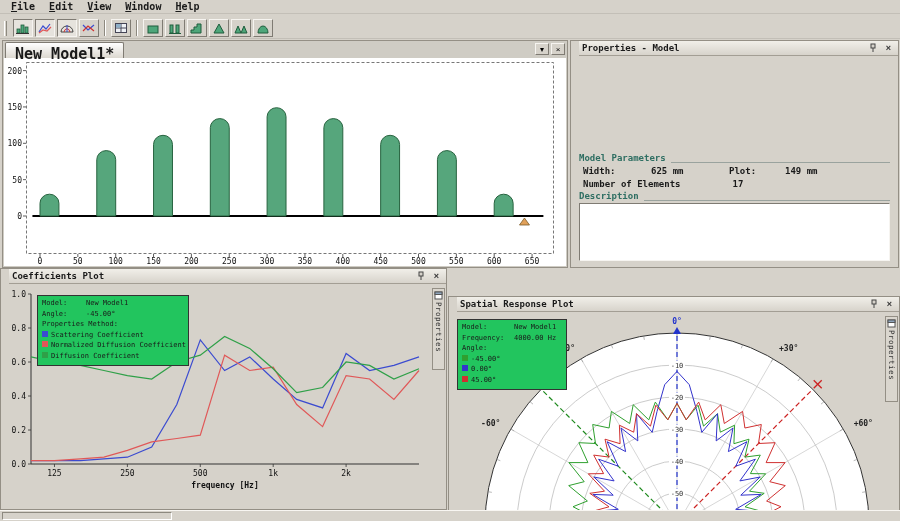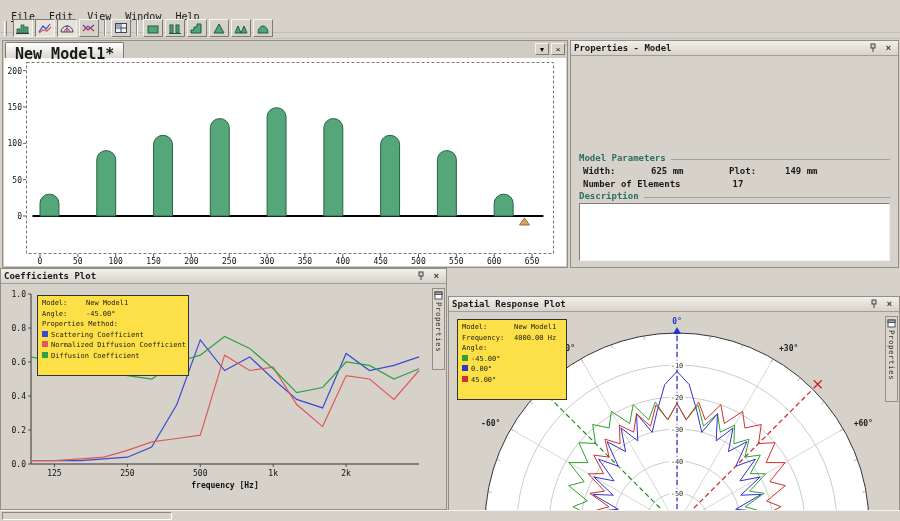--- a/index.html
+++ b/index.html
@@ -1,56 +1,56 @@
 <!DOCTYPE html>
 <html><head>
 <meta charset="utf-8">
 <style>
   *{box-sizing:border-box;margin:0;padding:0;}
   html,body{width:900px;height:521px;}
   .app{position:relative;width:900px;height:521px;background:#d6d2ca;font-family:"DejaVu Sans Mono",monospace;color:#1a1a1a;overflow:hidden;}
 
   
-  .menubar{position:absolute;left:0;top:0;width:100%;height:33px;display:flex;align-items:center;padding:0 4px;font-size:10px;font-weight:normal;border-bottom:1px solid #c3bfb7;}
+  .menubar{position:absolute;left:0;top:0;width:100%;height:14px;display:flex;align-items:center;padding:0 4px;font-size:10px;font-weight:bold;border-bottom:1px solid #c3bfb7;}
   .menu-item{padding:1px 7px;cursor:default;}
   .toolbar{position:absolute;left:0;top:18px;width:100%;height:21px;display:flex;align-items:center;padding:0 2px;gap:2px;border-bottom:1px solid #c3bfb7;}
   .thandle{width:3px;height:15px;border-left:1px solid #fff;border-right:1px solid #8d897f;margin:0 4px 0 2px;}
   .tsep{width:2px;height:16px;border-left:1px solid #8d897f;border-right:1px solid #fff;margin:0 3px;}
   .tbtn{width:20px;height:18px;background:#d6d2ca;border:1px solid;border-color:#f6f4f0 #7f7b73 #7f7b73 #f6f4f0;display:flex;align-items:center;justify-content:center;padding:0;}
   .tbtn.pressed{border-color:#7f7b73 #f6f4f0 #f6f4f0 #7f7b73;background:#e6e3dd;}
   .tbtn svg{display:block;}
 
   
   .docwin{position:absolute;left:2px;top:40px;width:566px;height:228px;background:#cfccc4;border:1px solid #948f85;}
   .doctab{position:absolute;left:2px;top:1px;height:16px;padding:2px 9px 0;font-size:15px;font-weight:bold;background:linear-gradient(#ffffff,#dcd8d0);border:1px solid #7f7b73;border-bottom:none;border-radius:2px 2px 0 0;z-index:2;}
   .doc-controls{position:absolute;right:2px;top:2px;display:flex;gap:2px;z-index:2;}
   .winbtn{width:14px;height:12px;font-size:8px;line-height:9px;text-align:center;background:#d6d2ca;border:1px solid;border-color:#f6f4f0 #7f7b73 #7f7b73 #f6f4f0;padding:0;}
   .docbody{position:absolute;left:1px;top:17px;right:1px;bottom:1px;background:#ffffff;}
 
   
   .panel{position:absolute;background:#d6d2ca;border:1px solid #948f85;}
-  .phead{position:absolute;left:0;top:0;right:0;height:15px;display:flex;align-items:center;gap:3px;padding:0 3px;font-size:9px;font-weight:bold;background:linear-gradient(#f1efe9,#d7d3cb);border-bottom:1px solid #a39e94;}
+  .phead{position:absolute;left:8px;top:0;right:0;height:15px;display:flex;align-items:center;gap:3px;padding:0 3px;font-size:9px;font-weight:bold;background:linear-gradient(#f1efe9,#d7d3cb);border-bottom:1px solid #a39e94;}
   .phead .sp{flex:1;}
   .hicon{width:13px;height:12px;display:flex;align-items:center;justify-content:center;background:transparent;border:none;padding:0;font-size:9px;line-height:9px;color:#333;font-weight:bold;}
 
   
-  .legend{position:absolute;background:#fde047;border:1px solid #333;padding:2px 4px 14px;font-size:7px;font-weight:normal;line-height:1.5;z-index:6;white-space:nowrap;}
+  .legend{position:absolute;background:#22c55e;border:1px solid #333;padding:2px 4px 4px;font-size:7px;font-weight:normal;line-height:1.5;z-index:6;white-space:nowrap;}
   .lkey{display:inline-block;}
   #coeff-legend .lkey{width:44px;}
   #spatial-legend .lkey{width:52px;}
   .sw{display:inline-block;width:6px;height:6px;margin-right:3px;}
 
   
   .vtab{position:absolute;width:13px;background:#dad6ce;border:1px solid #948f85;display:flex;flex-direction:column;align-items:center;padding-top:2px;gap:2px;z-index:7;}
   .vtab-label{writing-mode:vertical-rl;font-size:7.5px;letter-spacing:0.5px;color:#333;}
 
   
   .props-body{position:absolute;left:0;top:15px;right:0;bottom:0;font-size:9px;}
   .diagram-box{position:absolute;left:8px;top:5px;width:106px;height:86px;background:#fff;border:1px solid #8a867e;}
-  .sechead{position:absolute;left:8px;right:8px;display:flex;align-items:center;gap:5px;font-weight:bold;color:#2e6e62;font-size:9px;}
+  .sechead{position:absolute;left:8px;right:8px;display:flex;align-items:flex-end;gap:5px;font-weight:bold;color:#2e6e62;font-size:9px;}
   .sechead .rule{flex:1;border-top:1px solid #9aa39e;margin-top:2px;}
   .prow{position:absolute;left:12px;right:8px;display:flex;font-weight:bold;font-size:9px;}
   .prow .c1{width:68px;} .prow .c2{width:78px;} .prow .c3{width:56px;}
   .desc{position:absolute;left:8px;right:8px;top:147px;height:58px;background:#fff;border:1px solid;border-color:#7f7b73 #f6f4f0 #f6f4f0 #7f7b73;resize:none;font:inherit;font-size:9px;}
 
   
   .statusbar{position:absolute;left:0;right:0;bottom:0;height:11px;background:#d6d2ca;border-top:1px solid #f8f6f2;}
   .stcell{position:absolute;left:2px;top:1px;width:170px;bottom:1px;border:1px solid;border-color:#8d897f #ffffff #ffffff #8d897f;}
   .corner-grip{position:absolute;right:2px;bottom:2px;width:9px;height:9px;}
   .corner-grip::before{content:"";position:absolute;right:0;top:0;width:2px;height:2px;background:#8d897f;box-shadow:-3px 3px 0 #8d897f,-6px 6px 0 #8d897f;}

